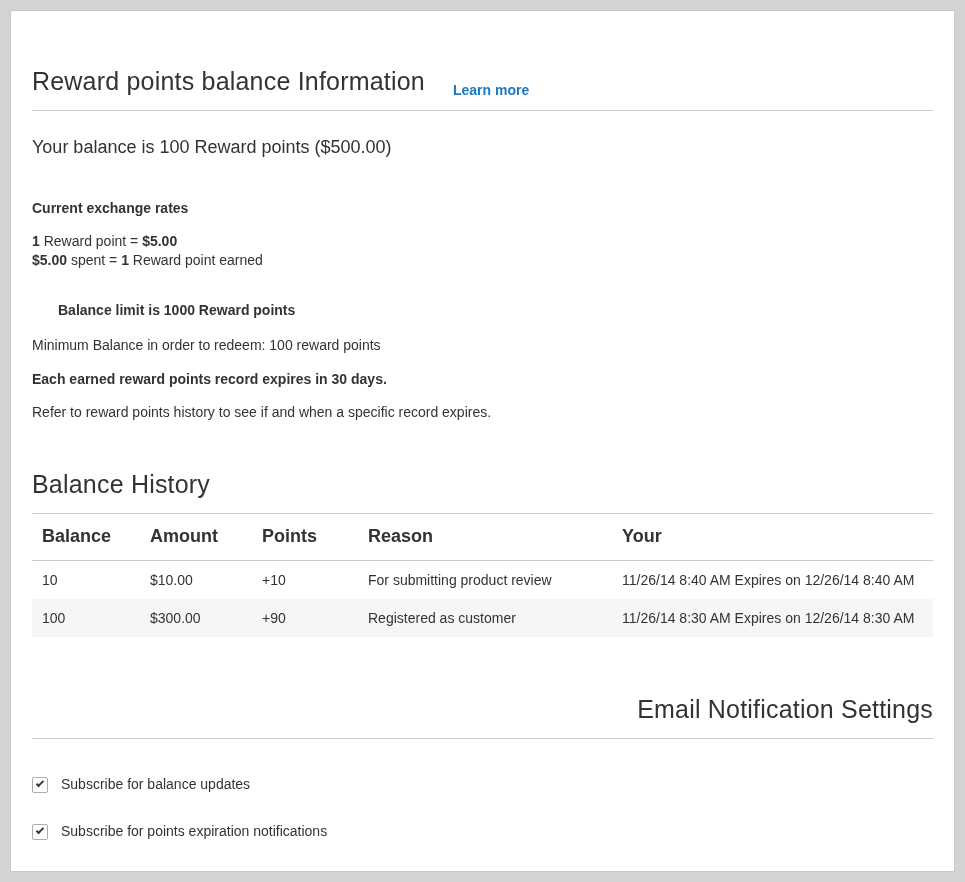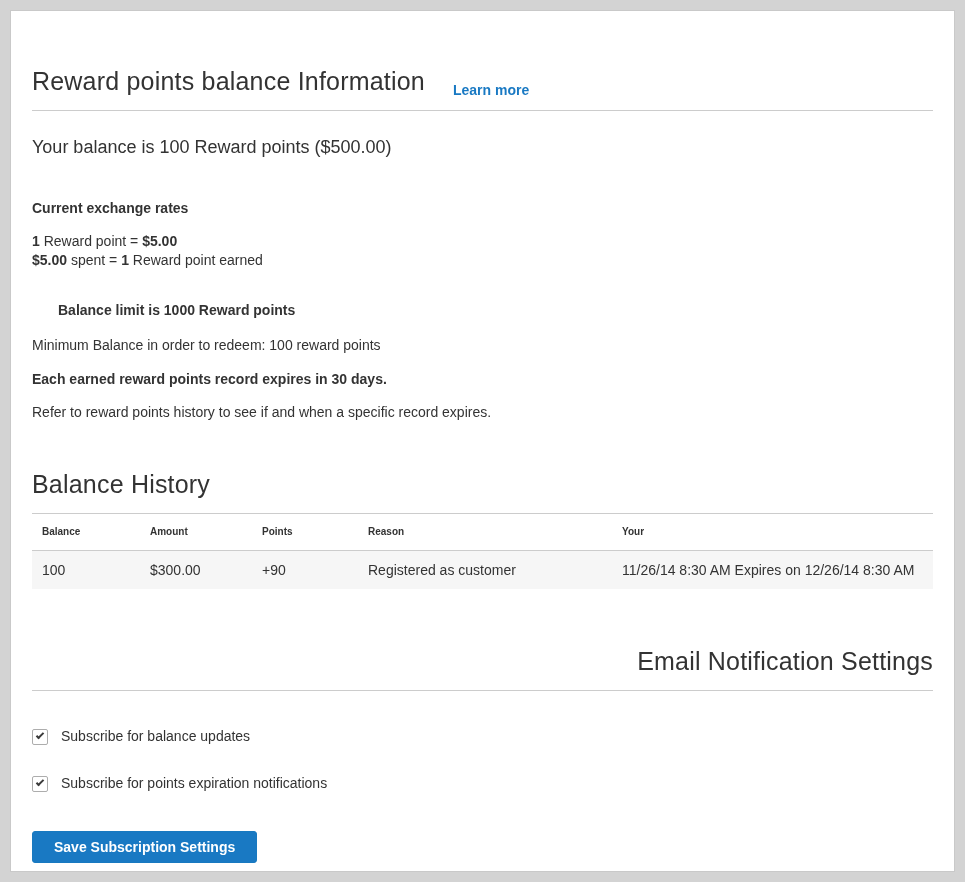--- a/index.html
+++ b/index.html
@@ -34,21 +34,21 @@
   .balance-limit{margin-top:31px;margin-left:26px;}
   .plain-line{font-size:14px;line-height:19px;}
   .min-balance{margin-top:16px;}
   .expires{margin-top:15px;}
   .refer{margin-top:14px;}
   .h2-history{margin-top:46px;}
   table.history{
     width:100%;border-collapse:collapse;margin-top:12px;table-layout:fixed;
   }
   table.history th{
-    text-align:left;font-size:10px;font-weight:bold;color:var(--text);
+    text-align:left;font-size:18px;font-weight:bold;color:var(--text);
     padding:12px 10px 13px 10px;border-top:1px solid var(--divider);
     border-bottom:1px solid var(--divider);
   }
   table.history td{
     font-size:14px;color:var(--text);padding:11px 10px;line-height:16px;
   }
   tr.striped{background:var(--stripe);}
   .col-balance{width:108px;} .col-amount{width:112px;} .col-points{width:106px;}
   .col-reason{width:254px;} .col-date{width:auto;}
   .h2-email{margin-top:56px;text-align:right;}
@@ -106,20 +106,27 @@
     <thead>
       <tr>
         <th class="col-balance">Balance</th>
         <th class="col-amount">Amount</th>
         <th class="col-points">Points</th>
         <th class="col-reason">Reason</th>
         <th class="col-date">Your</th>
       </tr>
     </thead>
     <tbody>
+      <tr>
+        <td>10</td>
+        <td>$10.00</td>
+        <td>+10</td>
+        <td>For submitting product review</td>
+        <td>11/26/14 8:40 AM Expires on 12/26/14 8:40 AM</td>
+      </tr>
       <tr class="striped">
         <td>100</td>
         <td>$300.00</td>
         <td>+90</td>
         <td>Registered as customer</td>
         <td>11/26/14 8:30 AM Expires on 12/26/14 8:30 AM</td>
       </tr>
     </tbody>
   </table>
 

